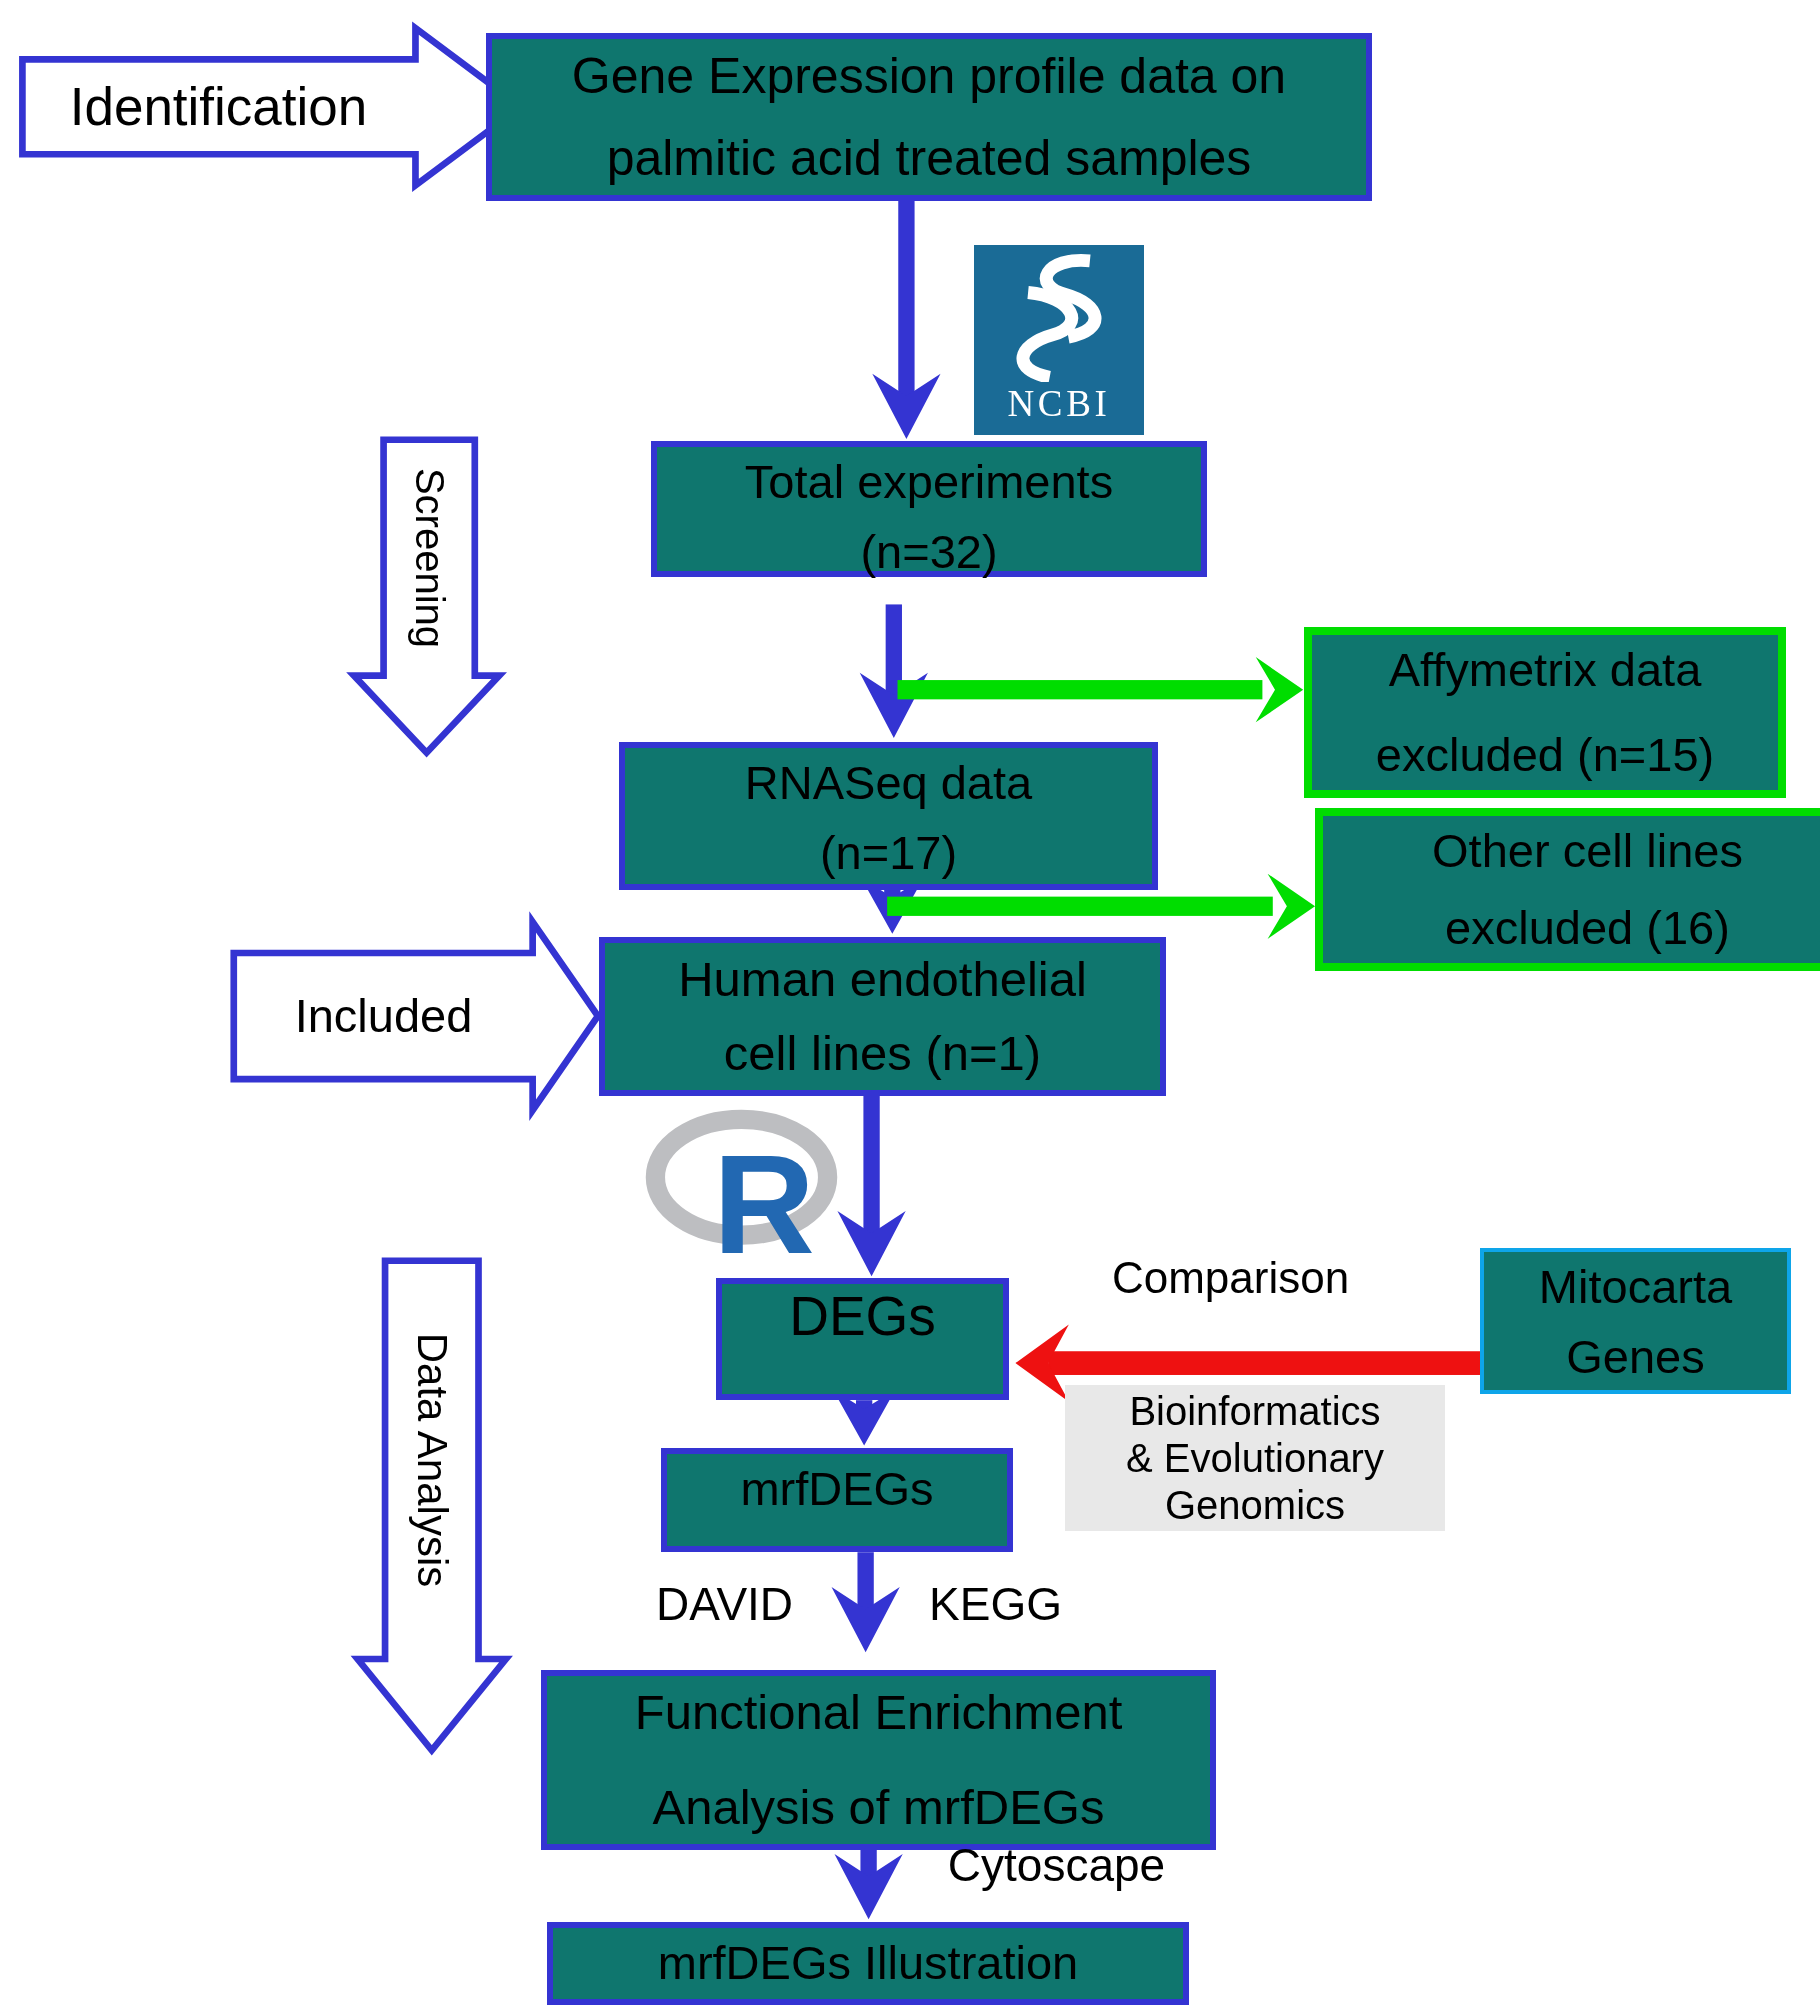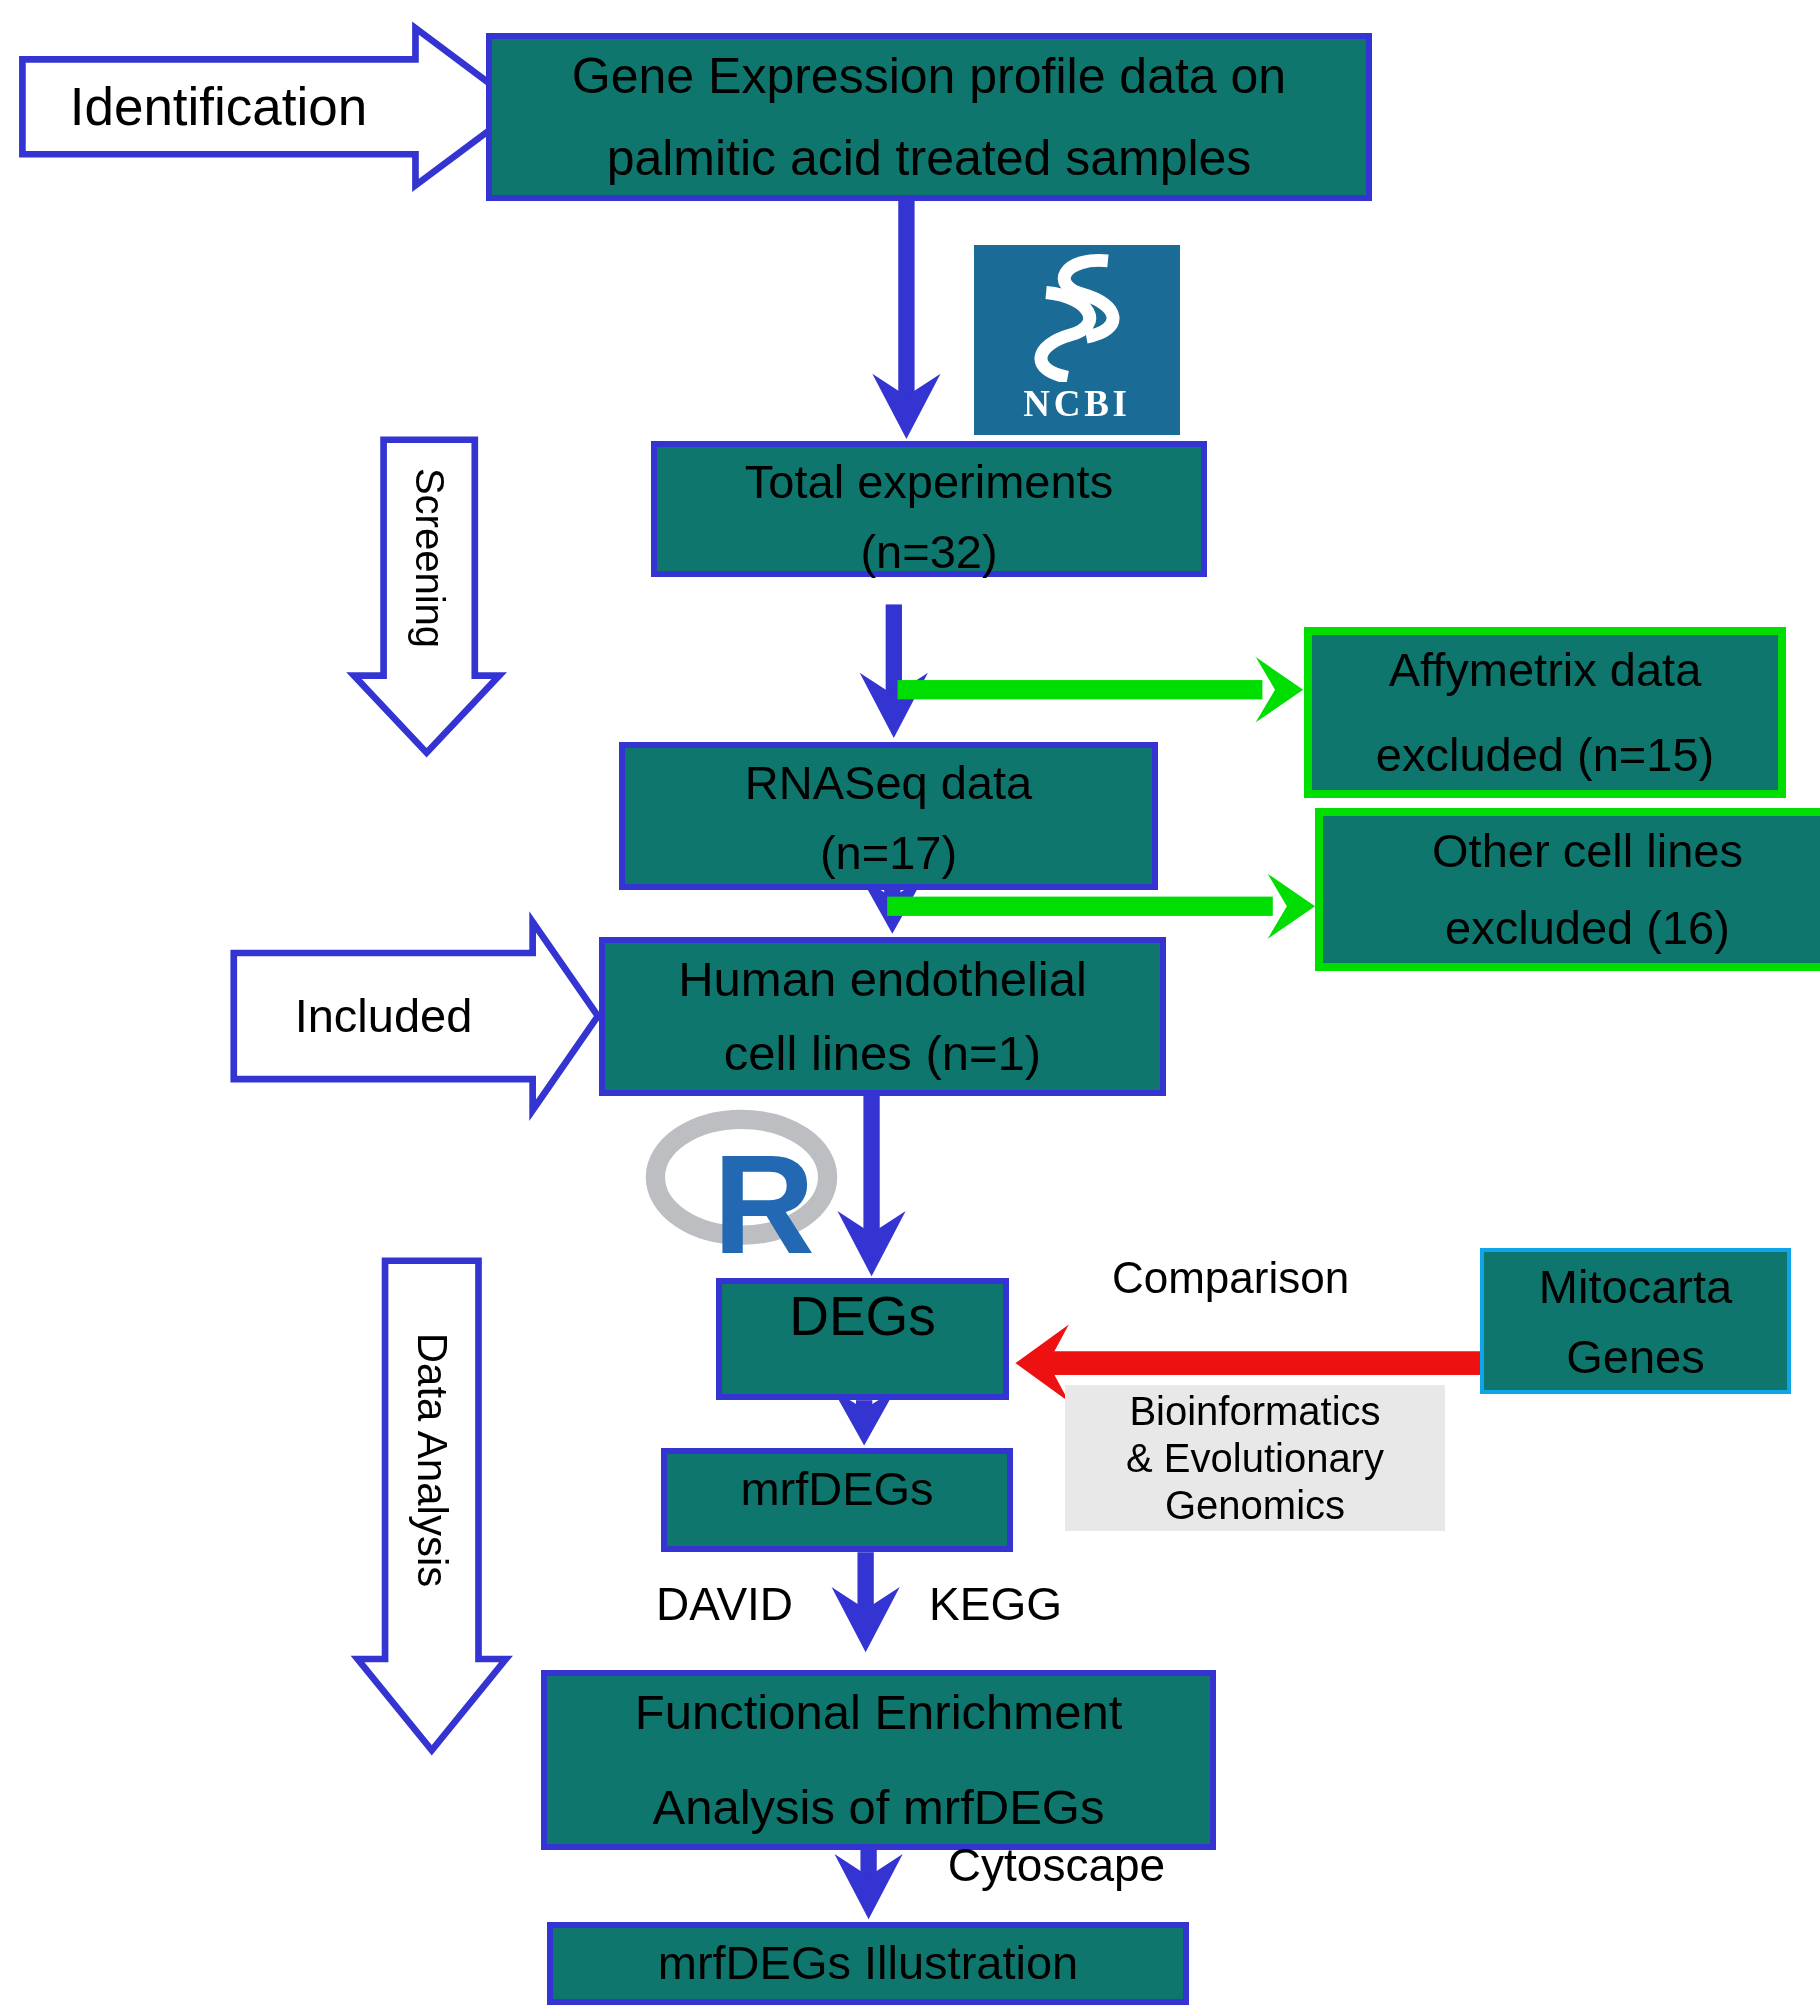--- a/index.html
+++ b/index.html
@@ -10,21 +10,21 @@
   .box.blue{border:6.7px solid #3434d2;}
   .box.green{border:8.2px solid #00dd00;}
   .box.red{border:4px solid #0ea5e9;}
   .box .ln{display:block;}
   .lbl{position:absolute;text-align:center;white-space:nowrap;}
   .vlabel{position:absolute;white-space:nowrap;transform:translate(-50%,-50%) rotate(90deg);}
   .bannertext{position:absolute;display:flex;align-items:center;justify-content:center;text-align:right;}
   .f72{font-size:53px;} .f68{font-size:50px;line-height:74px;} .f66{font-size:49px;line-height:73px;}
   .f64{font-size:47px;line-height:70px;} .f74{font-size:55px;} .f60{font-size:44px;}
   .f62{font-size:46px;} .f54l{font-size:40px;line-height:47px;}
-  .ncbi{position:absolute;left:974px;top:245px;width:206px;height:190px;background:#1a6b96;display:flex;flex-direction:column;align-items:center;justify-content:flex-end;font-weight:bold;}
+  .ncbi{position:absolute;left:974px;top:245px;width:170px;height:190px;background:#1a6b96;display:flex;flex-direction:column;align-items:center;justify-content:flex-end;}
   .ncbi-text{font-family:"Liberation Serif",serif;color:#fff;font-size:37px;letter-spacing:3.7px;margin-bottom:10.4px;}
   .rlogo{position:absolute;left:645px;top:1109px;width:193px;height:167px;}
   .rlogo .R{position:absolute;left:68px;top:25px;font-size:141px;line-height:1;font-weight:bold;color:#2268b2;}
   .graybox{position:absolute;left:1065px;top:1385px;width:380px;height:146px;background:#e8e8e8;display:flex;flex-direction:column;align-items:center;justify-content:center;text-align:center;}
 </style>
 </head>
 <body>
 
 <div class="canvas">
 

